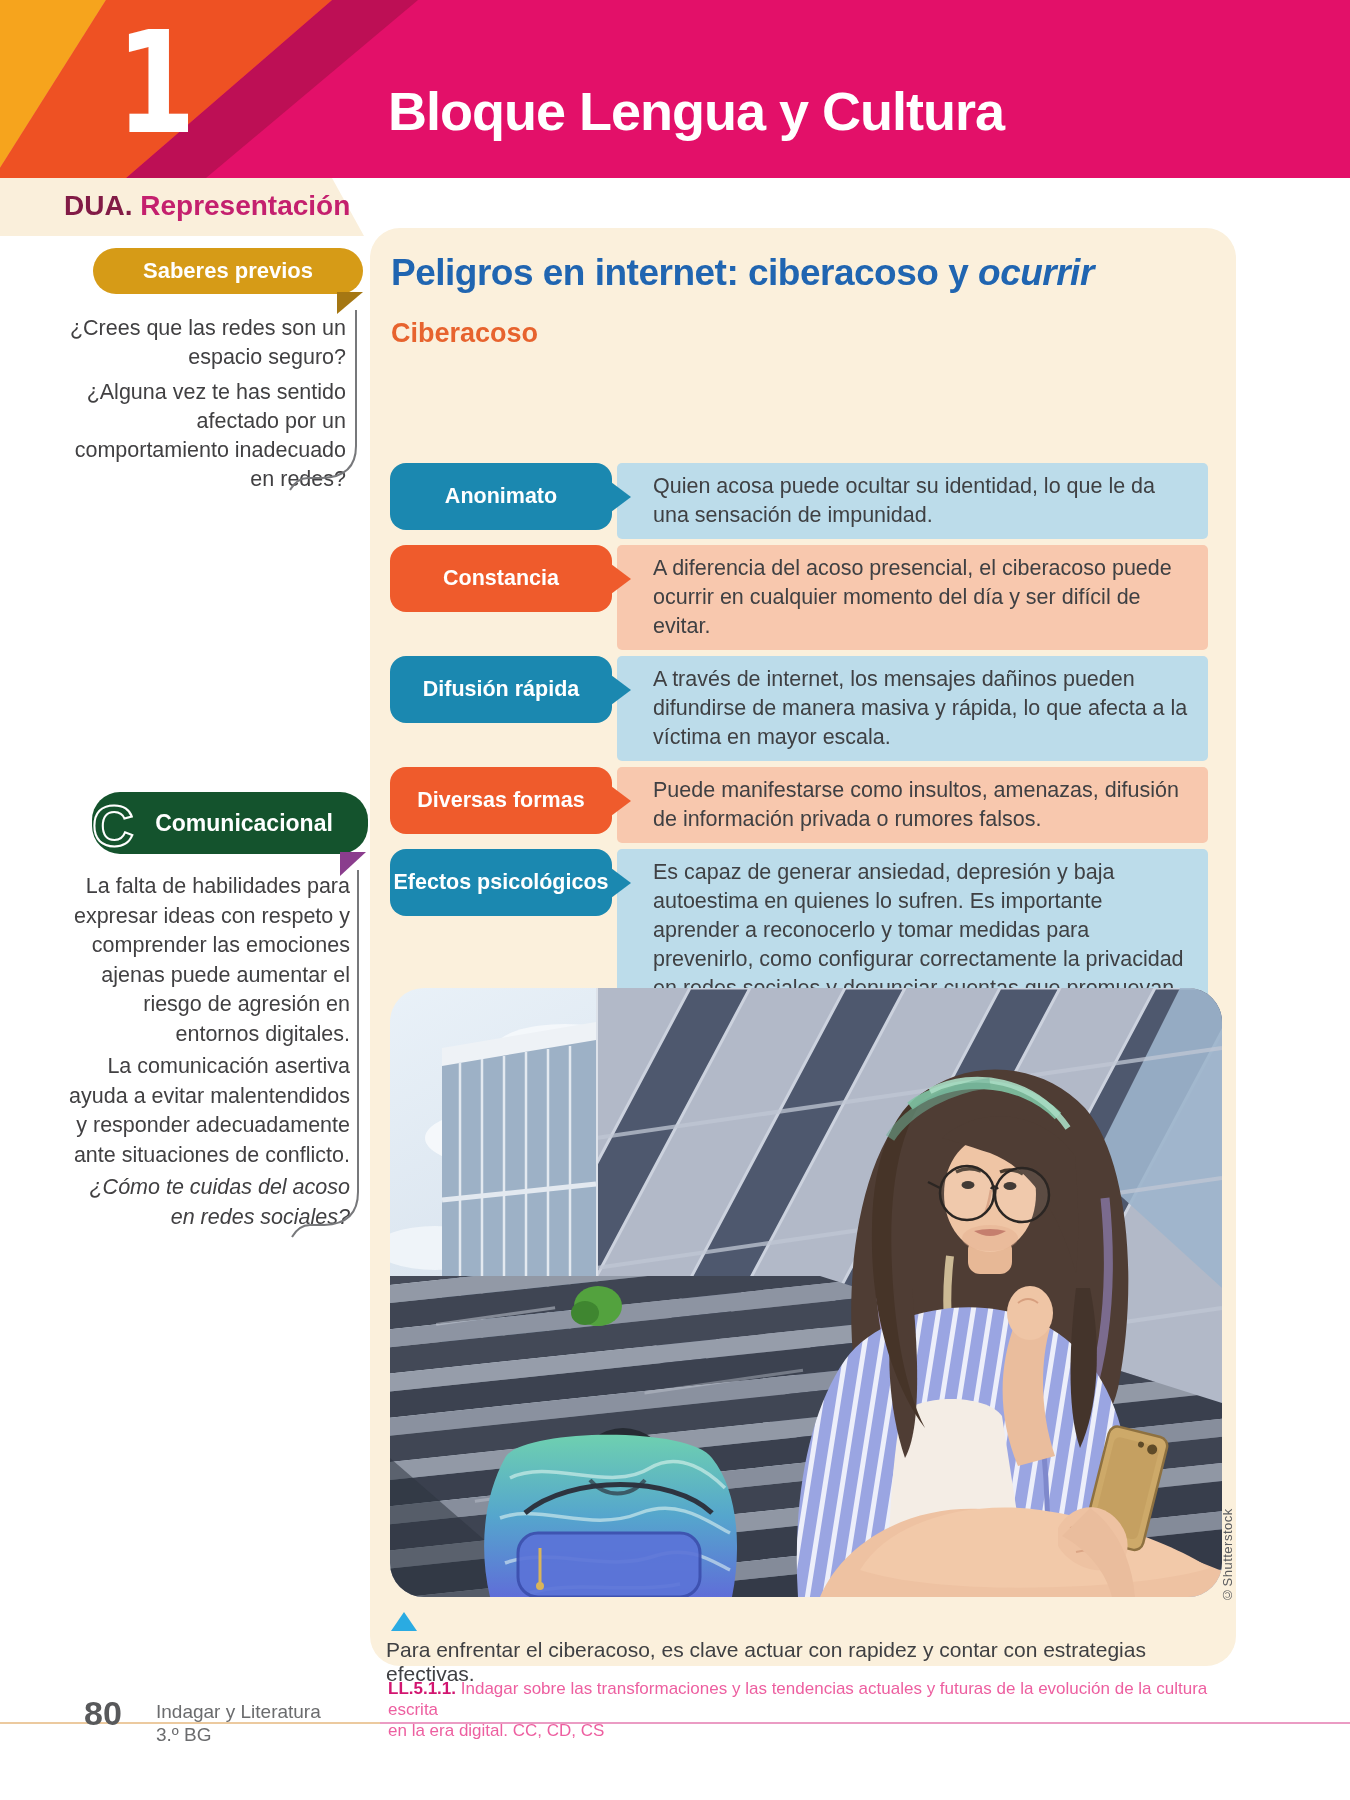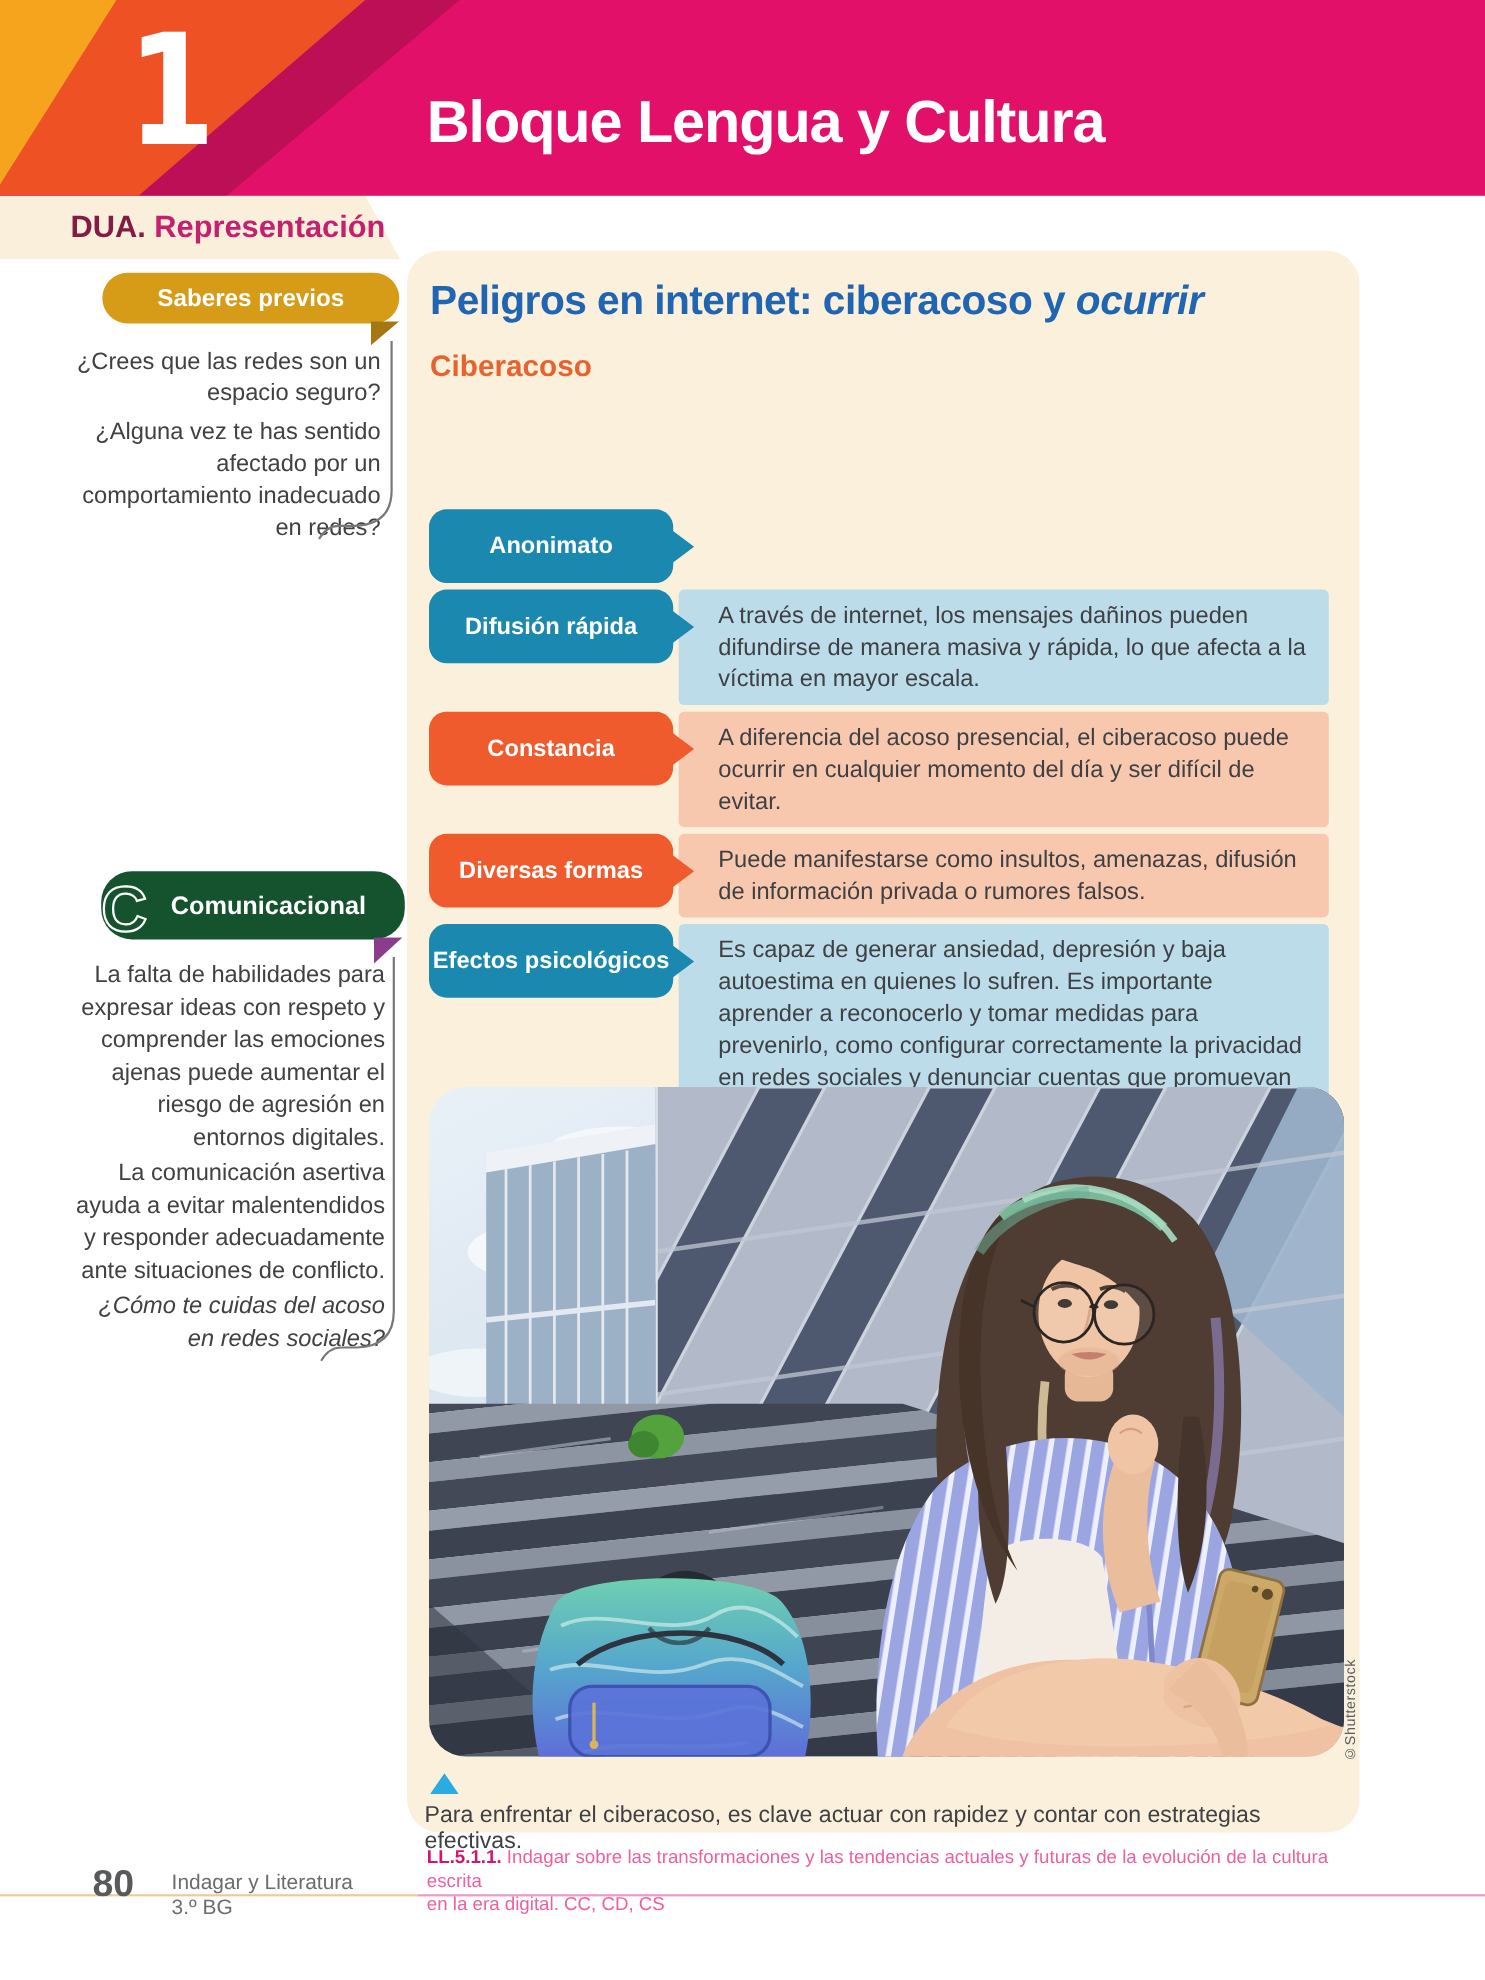--- a/index.html
+++ b/index.html
@@ -134,28 +134,29 @@
   <div id="panel"></div>
 
   <div id="main-title">
     <span>Peligros en internet: ciberacoso y </span><span class="it">ocurrir</span>
   </div>
   <div id="section-heading">Ciberacoso</div>
 
   <div id="features-list">
       <div class="feat-row teal">
         <div class="feat-label">Anonimato<span class="arrow"></span></div>
+        <div class="feat-body">Quien acosa puede ocultar su identidad, lo que le da una sensación de impunidad.</div>
+      </div>
+      <div class="feat-row orange">
+        <div class="feat-label">Constancia<span class="arrow"></span></div>
+        <div class="feat-body">A diferencia del acoso presencial, el ciberacoso puede ocurrir en cualquier momento del día y ser difícil de evitar.</div>
       </div>
       <div class="feat-row teal">
         <div class="feat-label">Difusión rápida<span class="arrow"></span></div>
         <div class="feat-body">A través de internet, los mensajes dañinos pueden difundirse de manera masiva y rápida, lo que afecta a la víctima en mayor escala.</div>
-      </div>
-      <div class="feat-row orange">
-        <div class="feat-label">Constancia<span class="arrow"></span></div>
-        <div class="feat-body">A diferencia del acoso presencial, el ciberacoso puede ocurrir en cualquier momento del día y ser difícil de evitar.</div>
       </div>
       <div class="feat-row orange">
         <div class="feat-label">Diversas formas<span class="arrow"></span></div>
         <div class="feat-body">Puede manifestarse como insultos, amenazas, difusión de información privada o rumores falsos.</div>
       </div>
       <div class="feat-row teal">
         <div class="feat-label">Efectos psicológicos<span class="arrow"></span></div>
         <div class="feat-body">Es capaz de generar ansiedad, depresión y baja autoestima en quienes lo sufren. Es importante aprender a reconocerlo y tomar medidas para prevenirlo, como configurar correctamente la privacidad en redes sociales y denunciar cuentas que promuevan el acoso.</div>
       </div>
     </div>

